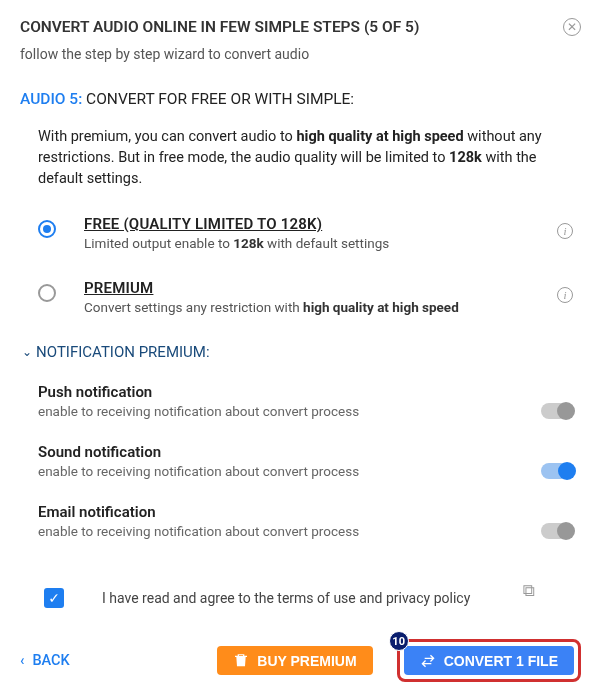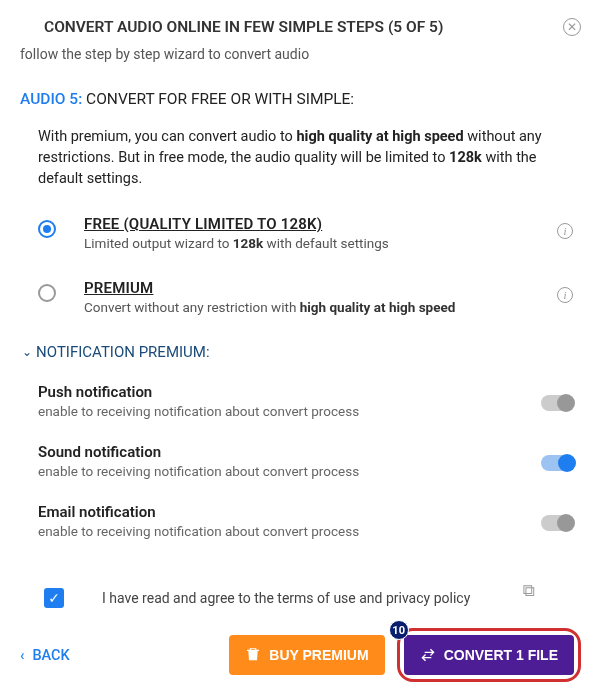--- a/index.html
+++ b/index.html
@@ -31,21 +31,20 @@
     cursor: pointer;
     color: #999;
     font-size: 12px;
     line-height: 1;
   }
   .title {
     font-size: 15.5px;
     font-weight: 600;
     color: #333;
     margin-bottom: 10px;
-    margin-left: 24px;
   }
   .subtitle {
     font-size: 14px;
     color: #555;
     margin-bottom: 28px;
   }
   .step-line {
     font-size: 15.5px;
     color: #333;
     margin-bottom: 18px;
@@ -130,21 +129,21 @@
     display: flex;
     align-items: center;
     gap: 4px;
   }
   .chevron {
     font-size: 12px;
   }
   .notif-row {
     display: flex;
     justify-content: space-between;
-    align-items: center;
+    align-items: flex-end;
     margin-bottom: 24px;
   }
   .notif-text { flex: 1; }
   .notif-title {
     font-size: 15px;
     font-weight: 600;
     color: #222;
     margin-bottom: 2px;
   }
   .notif-desc {
@@ -221,39 +220,39 @@
     color: #1e7ef0;
     font-size: 14.5px;
     font-weight: 500;
     display: flex;
     align-items: center;
     gap: 8px;
     cursor: pointer;
   }
   .footer-right { display: flex; gap: 0; align-items: center;}
   .btn {
-    height: 40px;
+    height: 29px;
     padding: 0 16px;
     border-radius: 4px;
     font-size: 14px;
     font-weight: 600;
     color: #fff;
     display: flex;
     align-items: center;
     gap: 8px;
     cursor: pointer;
     border: none;
   }
   .btn-orange { background: #ff8c1a; }
-  .btn-blue { background: #4c1d95; }
+  .btn-blue { background: #3b82f6; }
   .convert-wrap {
     border: 3px solid #d03030;
-    border-radius: 16px;
+    border-radius: 8px;
     padding: 4px;
-    margin-left: 12px;
+    margin-left: 24px;
     position: relative;
   }
   .badge {
     position: absolute;
     top: -11px;
     left: -11px;
     width: 20px;
     height: 20px;
     background: #0a1e6e;
     border: 1.5px solid #fff;
@@ -287,32 +286,32 @@
 
     <div class="intro">
       <span>With premium, you can convert audio to </span><b>high quality at high speed</b><span> without any restrictions. But in free mode, the audio quality will be limited to </span><b>128k</b><span> with the default settings.</span>
     </div>
 
     <div class="option-row">
       <div class="radio checked"></div>
       <div class="option-text">
         <div class="option-title">FREE (QUALITY LIMITED TO 128K)</div>
         <div class="option-desc">
-          <span>Limited output wizard to </span><b>128k</b><span> with default settings</span>
+          <span>Limited output enable to </span><b>128k</b><span> with default settings</span>
         </div>
       </div>
       <div class="info-icon">i</div>
     </div>
 
     <div class="option-row">
       <div class="radio unchecked"></div>
       <div class="option-text">
         <div class="option-title">PREMIUM</div>
         <div class="option-desc">
-          <span>Convert without any restriction with </span><b>high quality at high speed</b>
+          <span>Convert settings any restriction with </span><b>high quality at high speed</b>
         </div>
       </div>
       <div class="info-icon">i</div>
     </div>
 
     <div class="section-header">
       <span class="chevron">⌄</span>
       <span>NOTIFICATION PREMIUM:</span>
     </div>
 

